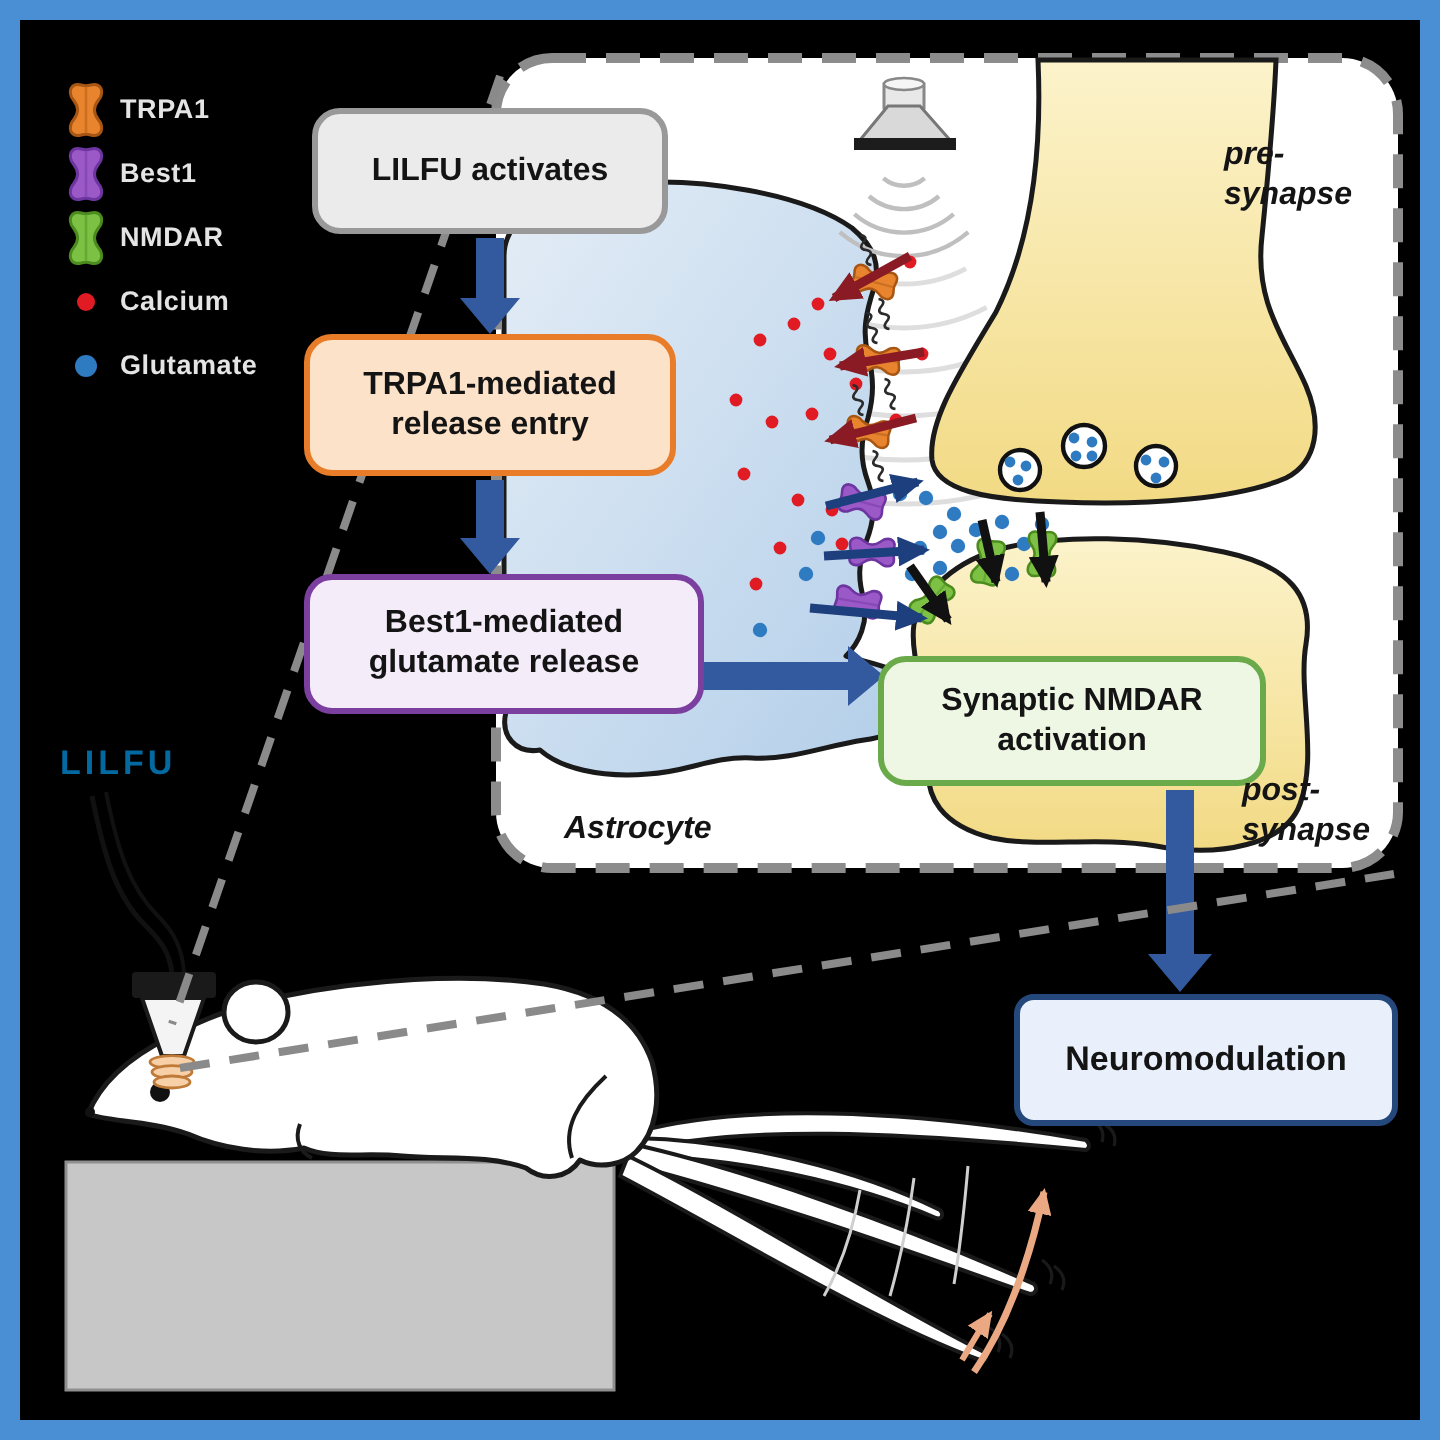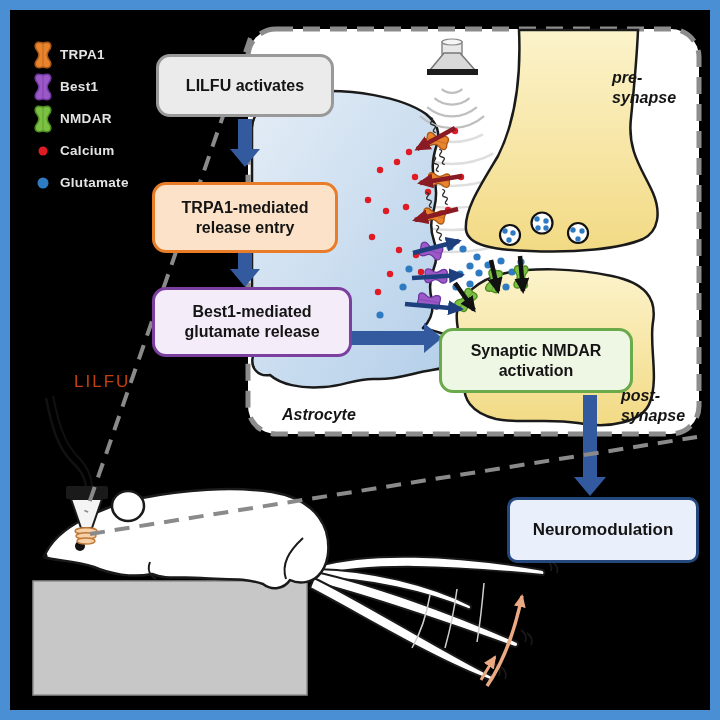--- a/index.html
+++ b/index.html
@@ -10,32 +10,32 @@
 
   .legend{position:absolute;left:26px;top:40px;z-index:3;display:flex;flex-direction:column;gap:3px;}
   .legend-row{display:flex;align-items:center;height:29px;}
   .legend-row .ic{width:34px;display:flex;justify-content:center;align-items:center;}
   .legend-label{color:#e4e4e4;font-size:13.5px;font-weight:600;letter-spacing:.3px;}
 
   .flow-box{position:absolute;z-index:3;display:flex;flex-direction:column;align-items:center;
             justify-content:center;text-align:center;font-weight:bold;color:#141414;
             border-radius:14px;line-height:1.22;font-size:16px;box-sizing:border-box;}
   #box-lilfu {left:156px;top:54px; width:178px;height:63px;background:var(--c-box-lilfu-bg,#ebebeb);border:3px solid var(--c-box-lilfu-border,#999);}
-  #box-trpa1 {left:152px;top:182px;width:186px;height:71px;background:var(--c-box-trpa1-bg,#fbe2c8);border:3px solid var(--c-box-trpa1-border,#e87c28);}
+  #box-trpa1 {left:152px;top:167px;width:186px;height:71px;background:var(--c-box-trpa1-bg,#fbe2c8);border:3px solid var(--c-box-trpa1-border,#e87c28);}
   #box-best1 {left:152px;top:287px;width:200px;height:70px;background:var(--c-box-best1-bg,#f4ecf9);border:3px solid var(--c-box-best1-border,#7b3fa0);}
   #box-nmdar {left:439px;top:328px;width:194px;height:65px;background:var(--c-box-nmdar-bg,#eef6e4);border:3px solid var(--c-box-nmdar-border,#6aaa4b);}
   #box-neuro {left:507px;top:497px;width:192px;height:66px;background:var(--c-box-neuro-bg,#e9effb);border:3px solid var(--c-box-neuro-border,#24487c);border-radius:10px;font-size:17px;}
 
   .side-label{position:absolute;z-index:3;font-style:italic;font-weight:bold;color:#141414;
               font-size:16px;line-height:1.28;margin-top:19px;}
   #lbl-pre {left:612px;top:49px;}
   #lbl-post{left:621px;top:367px;}
   #lbl-astro{left:282px;top:386px;}
-  #lbl-lilfu{position:absolute;left:30px;top:372px;z-index:3;color:#c2410c;font-weight:normal;
-             font-size:17px;letter-spacing:2px;margin-left:44px;}
+  #lbl-lilfu{position:absolute;left:30px;top:372px;z-index:3;color:#0369a1;font-weight:bold;
+             font-size:17px;letter-spacing:2px;}
   .ch-o{fill:var(--c-trpa1-orange,#e8832e);stroke:#a85614;stroke-width:1.6;}
   .ch-p{fill:var(--c-best1-purple,#9b59c8);stroke:#6d35a0;stroke-width:1.6;}
   .ch-g{fill:var(--c-nmdar-green,#7cc144);stroke:#4c8c1e;stroke-width:1.6;}
   .dot-ca{fill:var(--c-calcium-red,#e01b24);}
   .dot-glu{fill:var(--c-glutamate-blue,#2f7bc2);}
 </style>
 </head>
 <body>
 
 <div class="stage">

